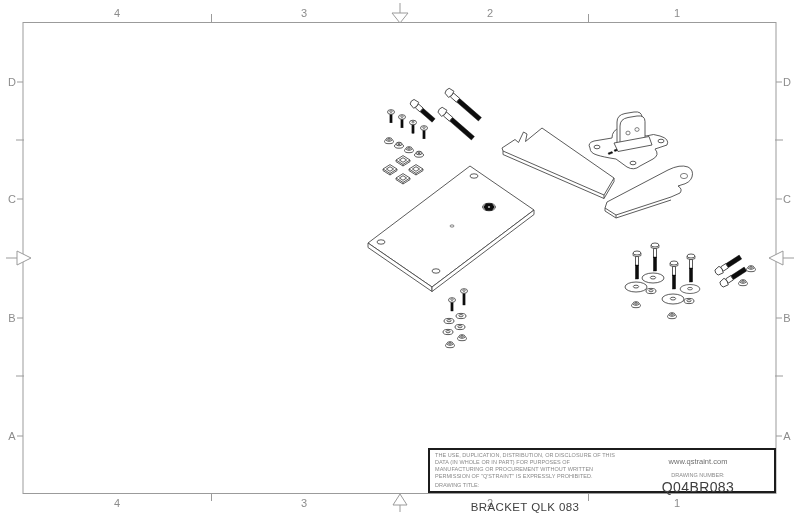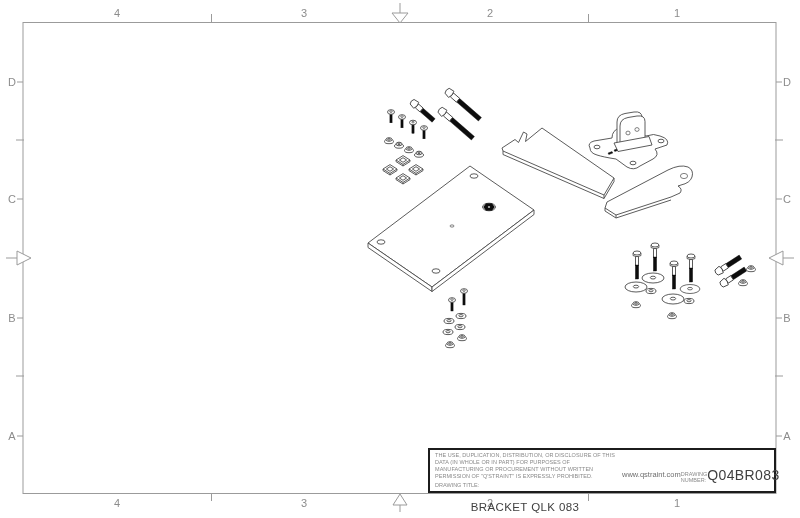--- a/index.html
+++ b/index.html
@@ -20,21 +20,21 @@
   .framefill{fill:#ffffff;stroke:var(--frame);stroke-width:1;}
   
   .titleblock{position:absolute;left:428px;top:448px;width:348px;height:45px;
     box-sizing:border-box;border:2px solid var(--tb_border);background:#fff;
     display:flex;}
   .tb-left{flex:1;padding:2px 0 0 5px;display:flex;flex-direction:column;box-sizing:border-box;}
   .tb-legal{width:180px;font-size:5.5px;line-height:1.28;color:var(--tb_muted);letter-spacing:0.05px;}
   .tb-title-label{font-size:5.5px;color:var(--tb_muted);margin-top:2px;}
   .tb-title{font-size:11.5px;color:var(--tb_text);text-align:center;width:180px;
     letter-spacing:0.4px;margin-top:13px;}
-  .tb-right{width:152px;display:flex;flex-direction:row;align-items:center;box-sizing:border-box;padding-top:7px;}
+  .tb-right{width:152px;display:flex;flex-direction:column;align-items:center;box-sizing:border-box;padding-top:7px;}
   .tb-site{font-size:7.5px;color:#6e6e6e;}
   .tb-num-label{font-size:5.5px;color:var(--tb_muted);margin-top:6px;}
   .tb-num{font-size:14px;color:var(--tb_text);margin-top:1px;letter-spacing:0.4px;}
 </style>
 </head>
 <body>
 
 <svg class="sheet" width="800" height="518" viewBox="0 0 800 518">
   <defs>
     <g id="washer">

